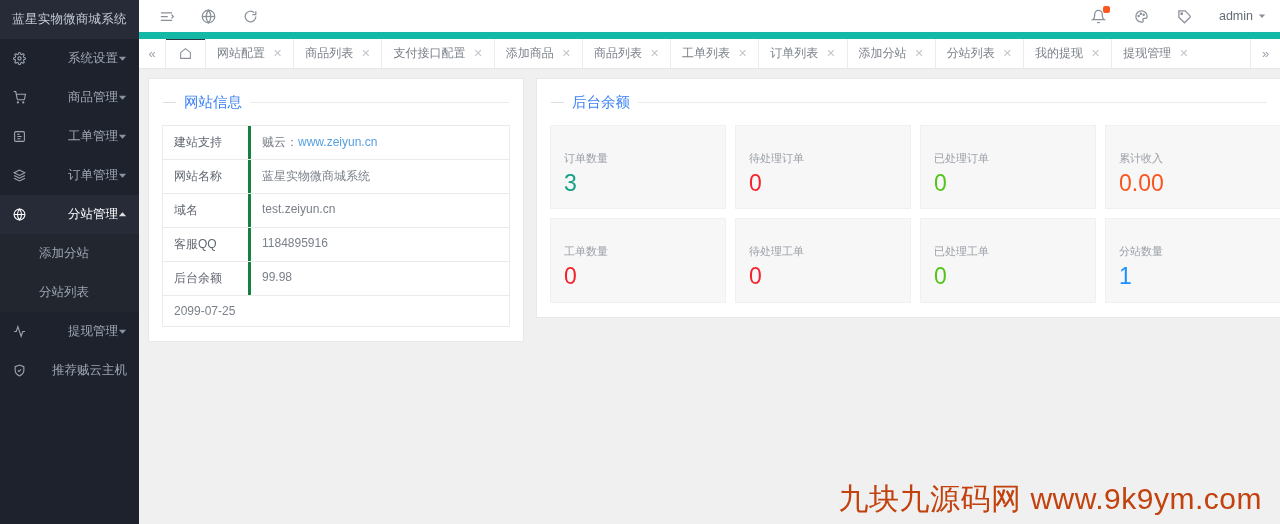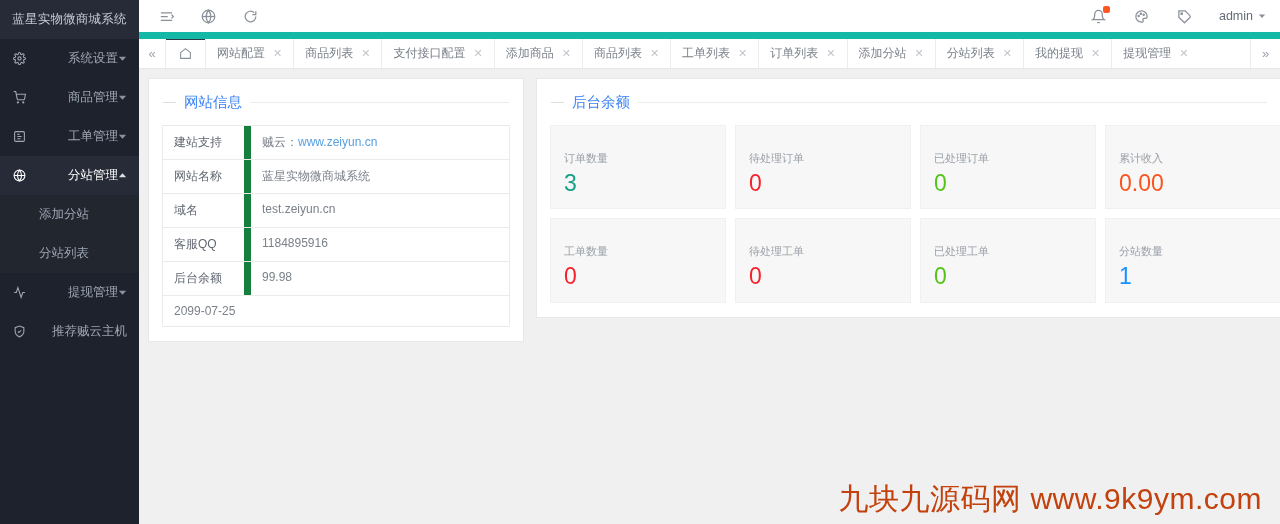--- a/index.html
+++ b/index.html
@@ -129,21 +129,21 @@
   .panel-title .dash-r { flex: 1 1 auto; height: 1px; background: #ececec; }
 
   
   .info-table {
     margin: 0 13px; border: 1px solid #ebebeb; border-bottom: none;
     width: calc(100% - 26px);
   }
   .info-row { display: flex; border-bottom: 1px solid #ebebeb; }
   .info-key {
     width: 88px; flex: 0 0 88px; padding: 8px 16px 8px 11px;
-    font-size: 12px; color: #616771; border-right: 7px solid #15803d;
+    font-size: 12px; color: #616771; border-right: 3px solid #15803d;
     white-space: nowrap;
   }
   .info-val {
     flex: 1 1 auto; padding: 8px 0 8px 11px;
     font-size: 12px; color: #7b818a; white-space: nowrap; overflow: hidden;
   }
   .info-val a { color: #58a0e0; text-decoration: none; }
 
   
   .stats-grid {
@@ -217,20 +217,35 @@
           </svg>
         </span>
         <span class="lbl">工单管理</span>
         <span class="caret">
           <svg viewBox="0 0 10 10" fill="currentColor">
               <path d="M1 3 L5 7.5 L9 3 Z"></path>
             </svg>
         </span>
       </div>
 
+      <div class="nav-item">
+        <span class="ico">
+          <svg viewBox="0 0 24 24" fill="none" stroke="currentColor" stroke-width="2">
+            <path d="M12 2 2 7l10 5 10-5-10-5z"></path>
+              <path d="M2 17l10 5 10-5"></path>
+              <path d="M2 12l10 5 10-5"></path>
+          </svg>
+        </span>
+        <span class="lbl">订单管理</span>
+        <span class="caret">
+          <svg viewBox="0 0 10 10" fill="currentColor">
+              <path d="M1 3 L5 7.5 L9 3 Z"></path>
+            </svg>
+        </span>
+      </div>
 
       <div class="nav-item active">
         <span class="ico">
           <svg viewBox="0 0 24 24" fill="none" stroke="currentColor" stroke-width="2">
             <circle cx="12" cy="12" r="10"></circle>
               <path d="M2 12h20"></path>
             <path d="M12 2a15.3 15.3 0 0 1 0 20 15.3 15.3 0 0 1 0-20z"></path>
           </svg>
         </span>
         <span class="lbl">分站管理</span>

